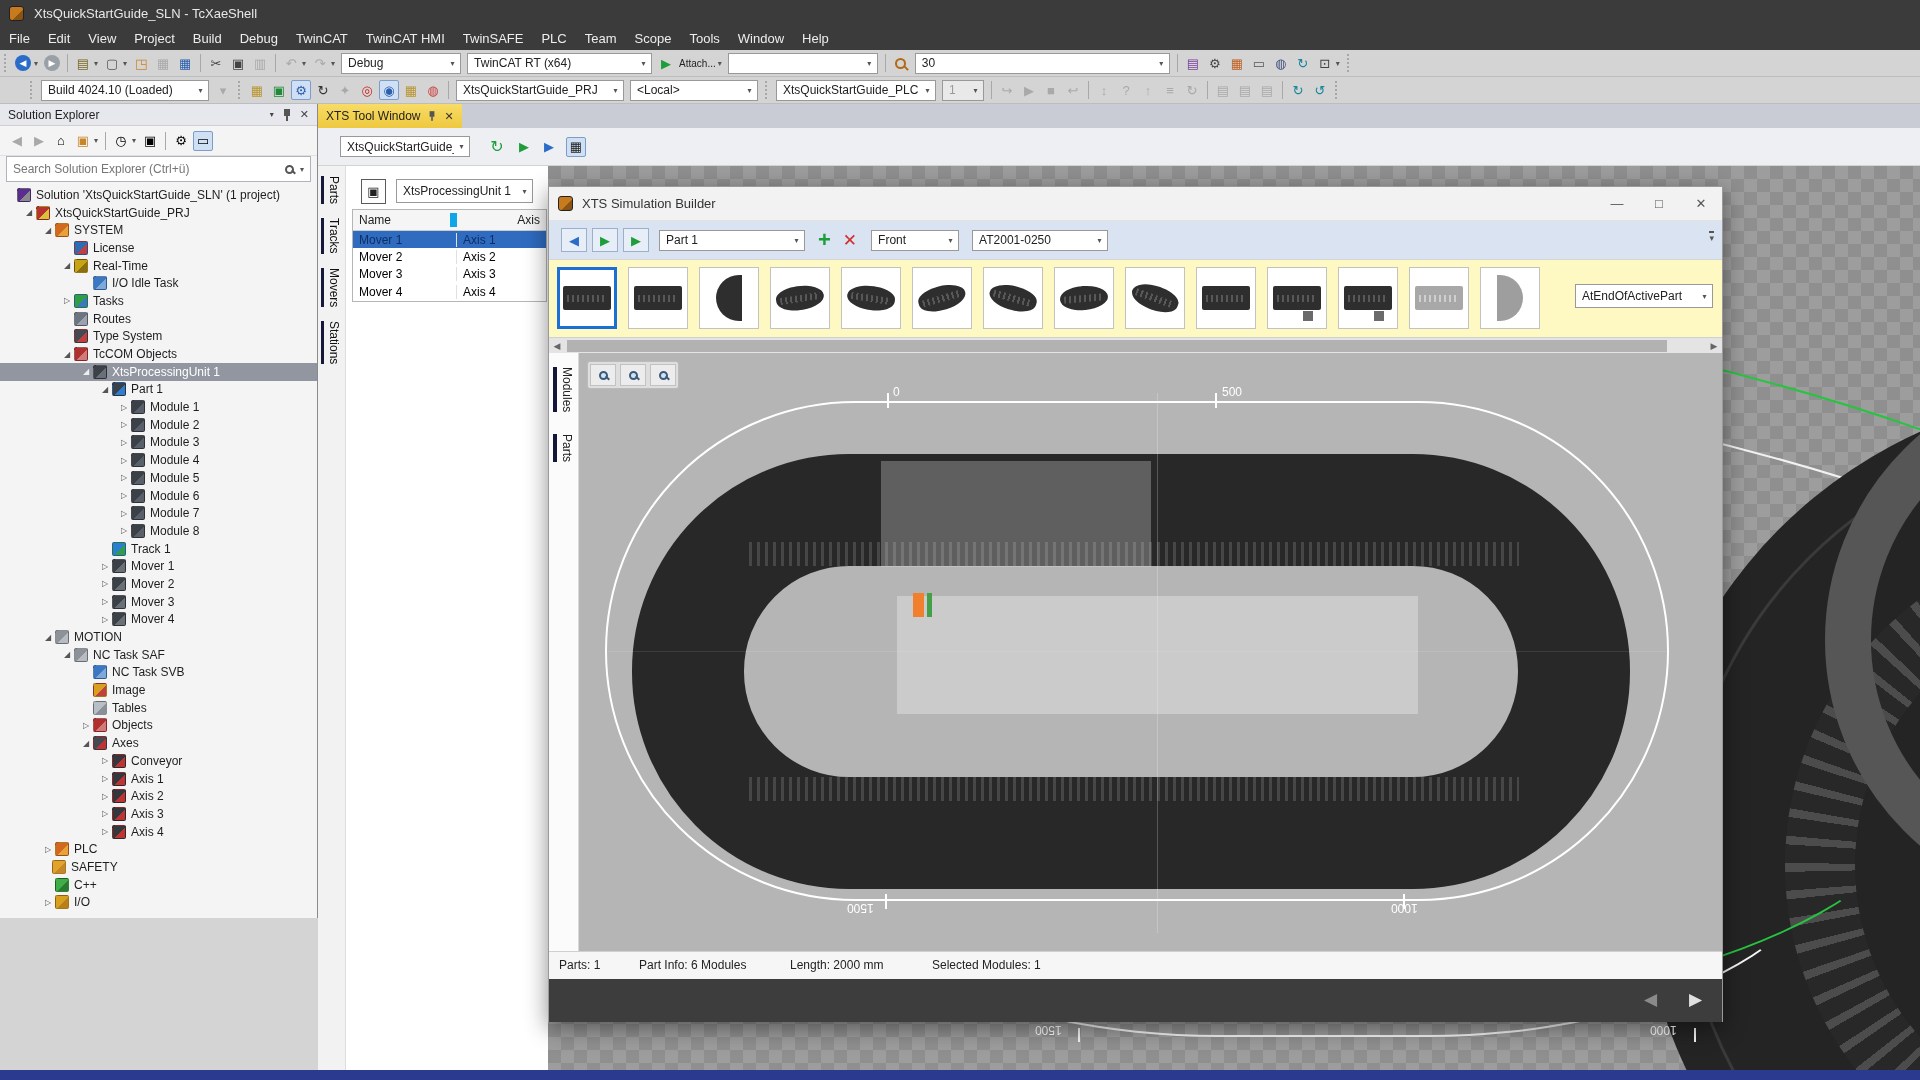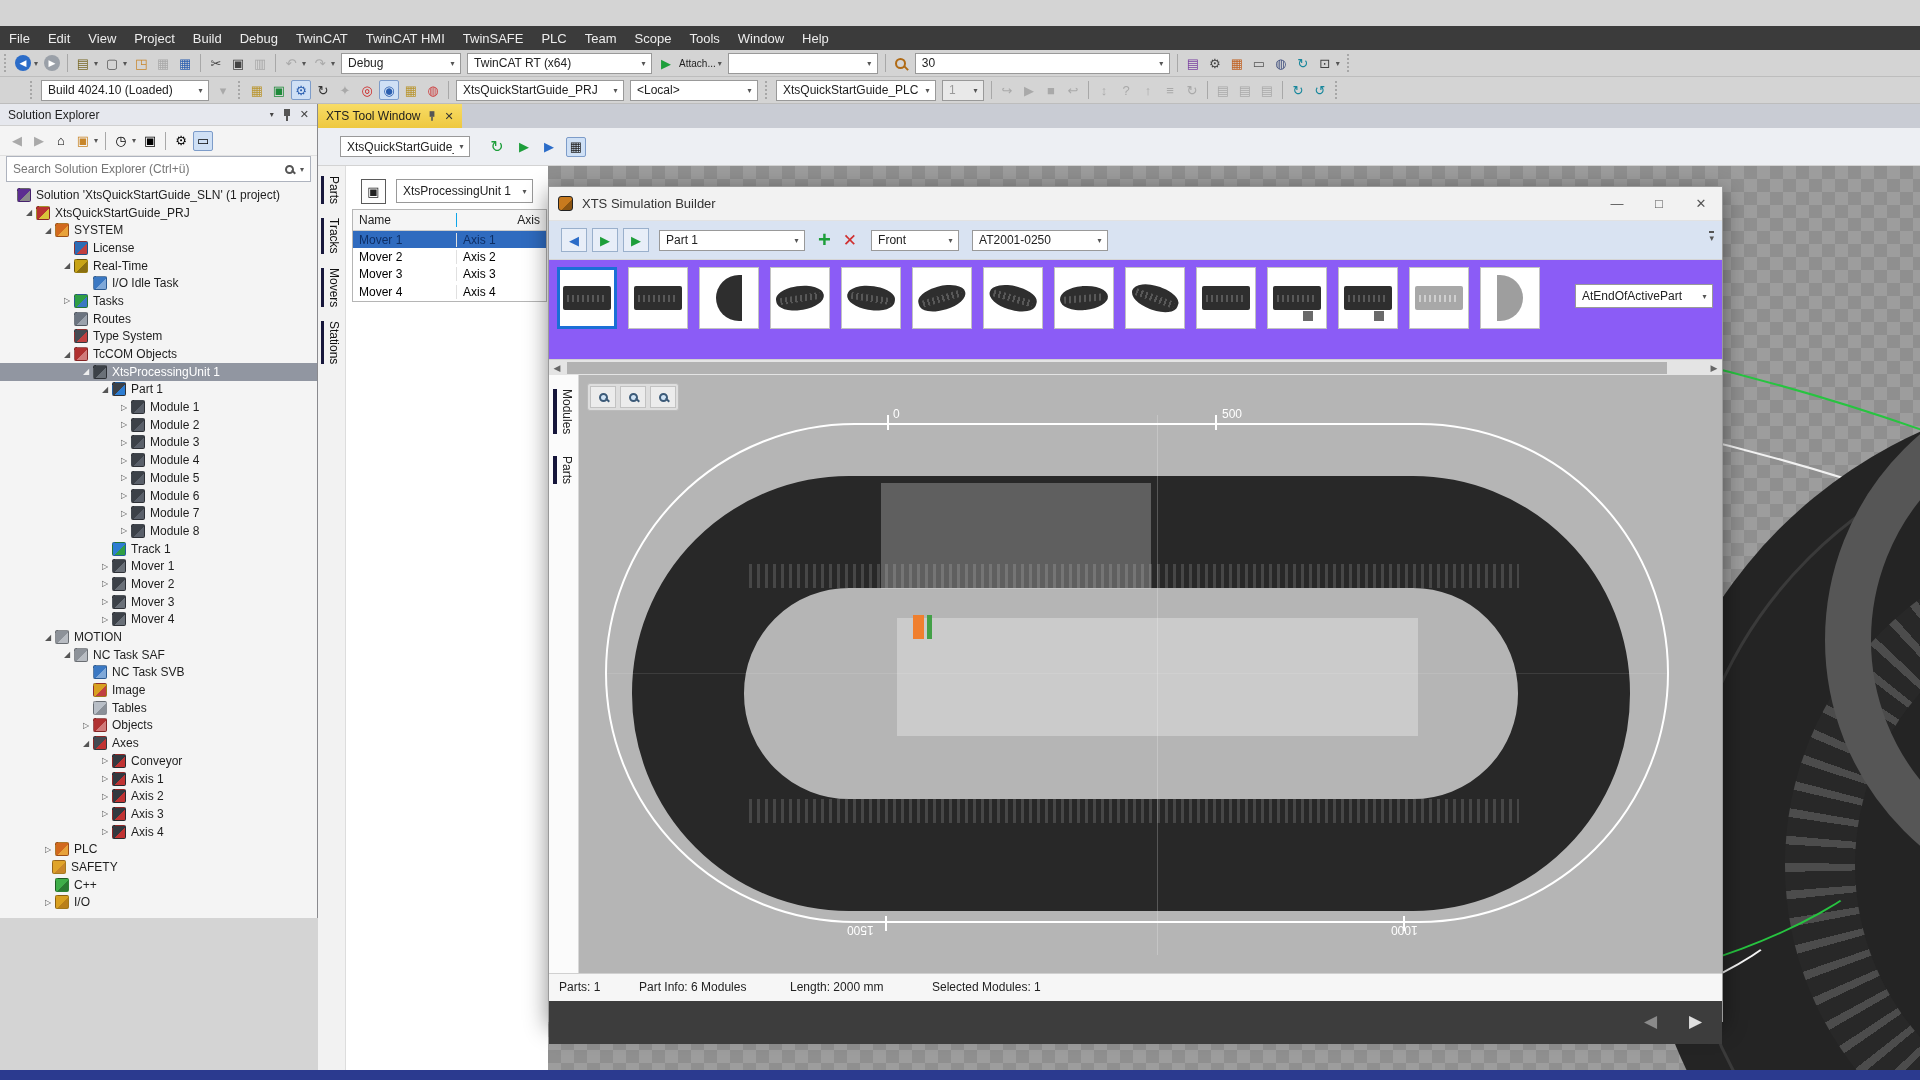--- a/index.html
+++ b/index.html
@@ -60,21 +60,21 @@
   .vtabs{position:absolute;left:0;top:0;width:27px;bottom:0;background:#f2f2f2;}
   .vtab{position:relative;margin:10px 0 14px 9px;writing-mode:vertical-rl;font-size:12px;color:#111;}
   .vtab::before{content:"";position:absolute;left:-6px;top:0;width:3px;height:100%;background:#17173c;}
   .tool-panel{position:absolute;left:27px;top:0;right:0;bottom:0;background:#fff;border-left:1px solid #ddd;}
   .robot-btn{position:absolute;left:15px;top:13px;width:25px;height:25px;border:1px solid #5a5a5a;background:#fdfdfd;display:flex;align-items:center;justify-content:center;font-size:13px;color:#222;}
   .unit-cmb{position:absolute;left:47px;top:13px;width:137px;height:24px;}
   .mtable{position:absolute;left:6px;top:43px;width:195px;border:1px solid #b5b5b5;background:#fff;font-size:12px;}
   .mtr{display:flex;height:17.4px;align-items:center;}
   .mtr.head{height:21px;background:#f5f5f5;border-bottom:1px solid #ccc;color:#222;}
   .mtd-name{width:104px;padding-left:6px;border-right:1px solid #e0e0e0;}
-  .mtr.head .mtd-name{border-right:1px solid #0ea5e9;}
+  .mtr.head .mtd-name{border-right:7px solid #0ea5e9;}
   .mtd-axis{flex:1;padding-left:6px;}
   .mtr.head .mtd-axis{text-align:right;padding-right:6px;}
   .mtr.sel{background:#2f6bbf;color:#0e2f66;}
   
   .checker{position:absolute;left:230px;top:38px;right:0;bottom:0;overflow:hidden;background-color:#8f8f8f;background-image:linear-gradient(45deg,rgba(255,255,255,.13) 25%,transparent 25%,transparent 75%,rgba(255,255,255,.13) 75%),linear-gradient(45deg,rgba(255,255,255,.13) 25%,transparent 25%,transparent 75%,rgba(255,255,255,.13) 75%);background-size:26px 26px;background-position:0 0,13px 13px;}
   .bigring{position:absolute;left:1092px;top:224px;width:950px;height:950px;border-radius:50%;background:#242424;}
   .bigring-line{position:absolute;left:1132px;top:264px;width:870px;height:870px;border-radius:50%;border:3px solid #3a3a3a;}
   .teethring{position:absolute;left:1237px;top:369px;width:660px;height:660px;border-radius:50%;background:repeating-conic-gradient(#4c4c4c 0deg 1.5deg,#282828 1.5deg 4.8deg);}
   .teethcover{position:absolute;left:1307px;top:439px;width:520px;height:520px;border-radius:50%;background:#242424;}
   .lightring{position:absolute;left:1277px;top:204px;width:540px;height:540px;border-radius:50%;border:46px solid #565656;}
@@ -85,21 +85,21 @@
   .bglbl{position:absolute;color:#fff;font-size:12px;transform:rotate(180deg);}
   .bgtick{position:absolute;width:2px;height:14px;background:#f5f5f5;}
   
   .simwin{position:absolute;left:230px;top:58px;width:1175px;height:836px;background:#f0f0f0;border:1px solid #9a9a9a;box-shadow:0 6px 22px rgba(0,0,0,.45);font-size:12px;}
   .sim-title{height:34px;background:#f2f2f2;display:flex;align-items:center;border-bottom:1px solid #e2e2e2;color:#333;font-size:13px;}
   .sim-title .appicon{margin:0 9px;}
   .sim-ctl{margin-left:auto;display:flex;}
   .sim-ctl span{width:42px;text-align:center;color:#555;font-size:13px;}
   .sim-tb{height:38px;background:#d9e3f2;display:flex;align-items:center;position:relative;}
   .sbtn{width:26px;height:24px;border:1px solid #9ab0cc;background:#e8eef8;display:flex;align-items:center;justify-content:center;margin-left:5px;font-size:13px;}
-  .sim-strip{height:100px;background:#8b5cf6;border-top:1px solid #d5d5d5;position:relative;}
+  .sim-strip{height:78px;background:#fef9c3;border-top:1px solid #d5d5d5;position:relative;}
   .mcard{position:absolute;top:7px;width:60px;height:62px;background:#fff;border:1px solid #c2c2c2;display:flex;align-items:center;justify-content:center;}
   .mcard.sel{border:3px solid #1b6fd6;}
   .mbar{width:48px;height:24px;background:#2e2e2e;border-radius:2px;position:relative;}
   .mbar::after{content:"";position:absolute;left:4px;right:4px;top:9px;height:7px;background:repeating-linear-gradient(90deg,#585858 0 2px,transparent 2px 5px);}
   .m-c1{transform:rotate(-9deg);border-radius:45% 55% 50% 50%;}
   .m-c2{transform:rotate(9deg);border-radius:55% 45% 50% 50%;}
   .m-c3{transform:rotate(-16deg);border-radius:45% 55% 50% 50%;}
   .m-c4{transform:rotate(16deg);border-radius:55% 45% 50% 50%;}
   .m-c5{transform:rotate(-5deg);border-radius:48% 52% 50% 50%;}
   .m-c6{transform:rotate(20deg);border-radius:55% 45% 50% 50%;}
@@ -134,20 +134,24 @@
   .sim-status{height:28px;background:#f6f6f6;border-top:1px solid #d0d0d0;position:relative;color:#222;}
   .sim-status span{position:absolute;top:6px;font-size:12px;}
   .sim-bot{height:43px;background:#3d3d3d;position:relative;}
   .sim-bot span{position:absolute;top:10px;font-size:17px;}
 </style>
 </head>
 <body>
 
 <div class="root">
 
+  <div class="titlebar">
+    <span class="appicon"></span>
+    <span>XtsQuickStartGuide_SLN - TcXaeShell</span>
+  </div>
 
   <div class="menubar" id="menubar">
       <span class="menu-item">File</span>
       <span class="menu-item">Edit</span>
       <span class="menu-item">View</span>
       <span class="menu-item">Project</span>
       <span class="menu-item">Build</span>
       <span class="menu-item">Debug</span>
       <span class="menu-item">TwinCAT</span>
       <span class="menu-item">TwinCAT HMI</span>

